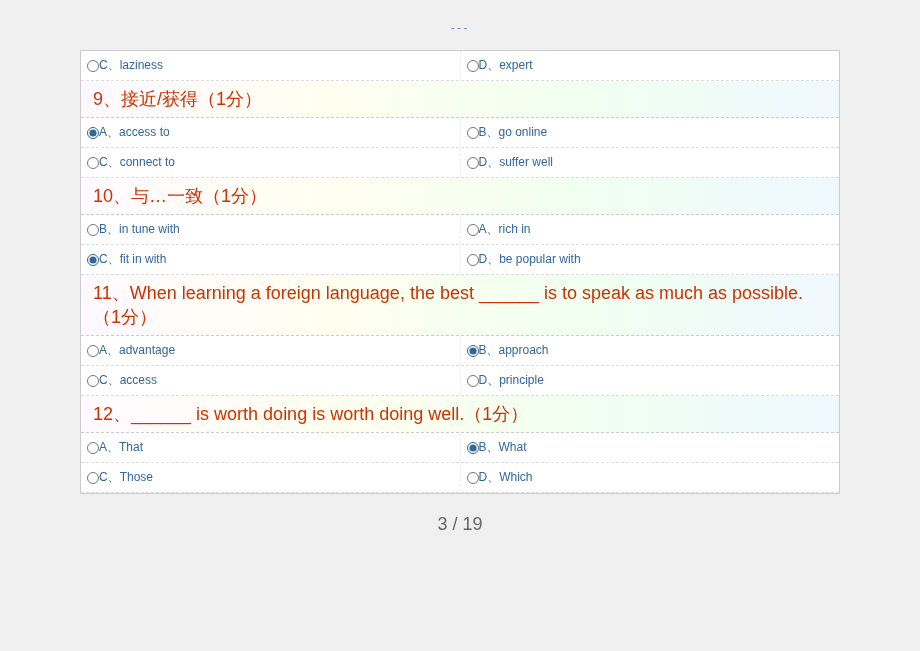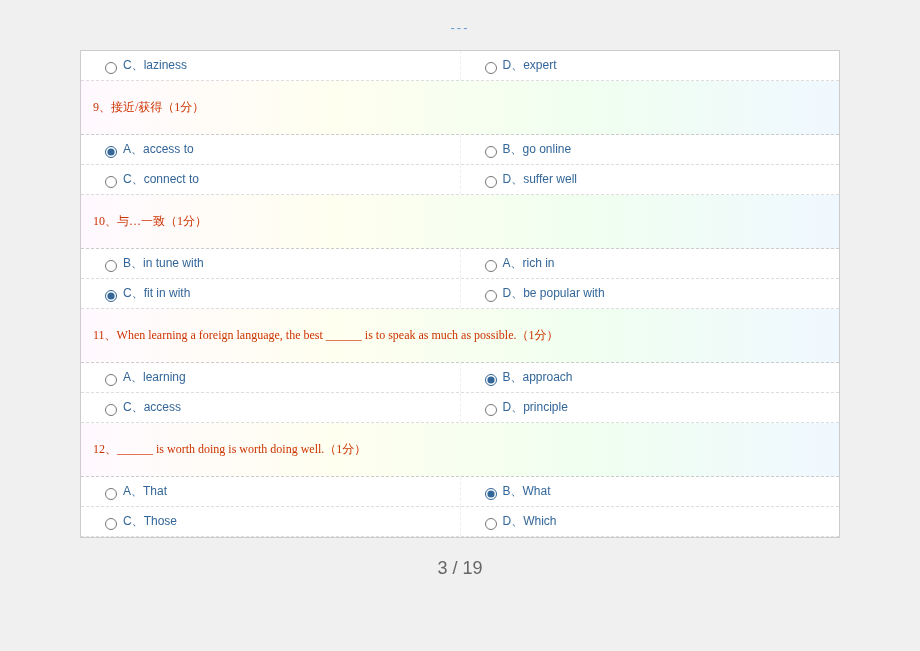--- a/index.html
+++ b/index.html
@@ -22,35 +22,33 @@
     }
     .quiz-container {
       width: 760px;
       border: 1px solid #ccc;
       background: white;
       padding: 0;
     }
     .question-section {
       background: linear-gradient(to right, #fff9ff, #fffff0, #f0fff0, #f0f8ff);
       border-bottom: 1px dashed #ccc;
-      padding: 18px 12px;
-      font-size: 12px;
+      padding: 6px 12px;
+      font-size: 18px;
       color: #cc3300;
-      font-family: Liberation Serif, serif;
     }
     .option-row {
       display: flex;
       border-bottom: 1px dashed #ddd;
     }
     .option-cell {
       flex: 1;
-      padding: 6px 24px;
+      padding: 6px 6px;
       display: flex;
-      align-items: flex-end;
-      gap: 6px;
+      align-items: center;
       background: white;
       border-right: 1px dashed #eee;
       font-size: 12px;
       color: #336699;
     }
     .option-cell:last-child {
       border-right: none;
     }
     .radio-input {
       width: 12px;
@@ -133,21 +131,21 @@
       <span class="option-label">D、be   popular   with</span>
     </div>
   </div>
 
   <div class="question-section">
     <span>11、When learning a foreign language, the best ______ is to speak as much as possible.（1分）</span>
   </div>
   <div class="option-row">
     <div class="option-cell">
       <input type="radio" class="radio-input" name="q11" style="">
-      <span class="option-label">A、learning</span>
+      <span class="option-label">A、advantage</span>
     </div>
     <div class="option-cell">
       <input type="radio" class="radio-input" name="q11" checked="" style="">
       <span class="option-label">B、approach</span>
     </div>
   </div>
   <div class="option-row">
     <div class="option-cell">
       <input type="radio" class="radio-input" name="q11" style="">
       <span class="option-label">C、access</span>

